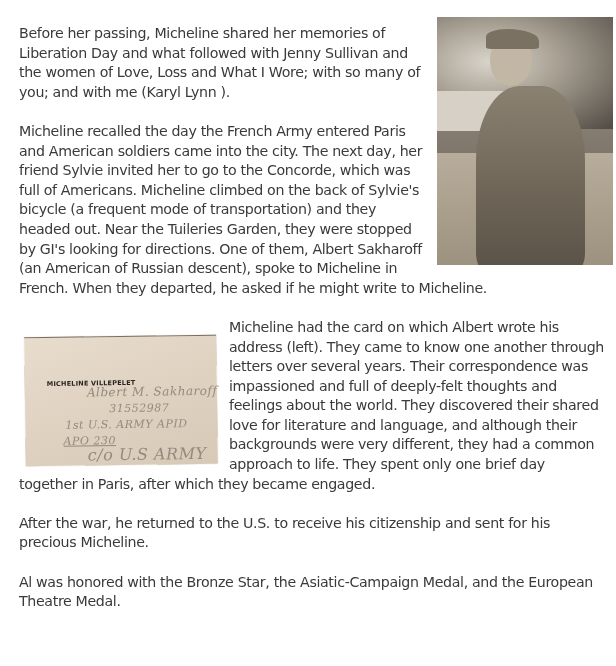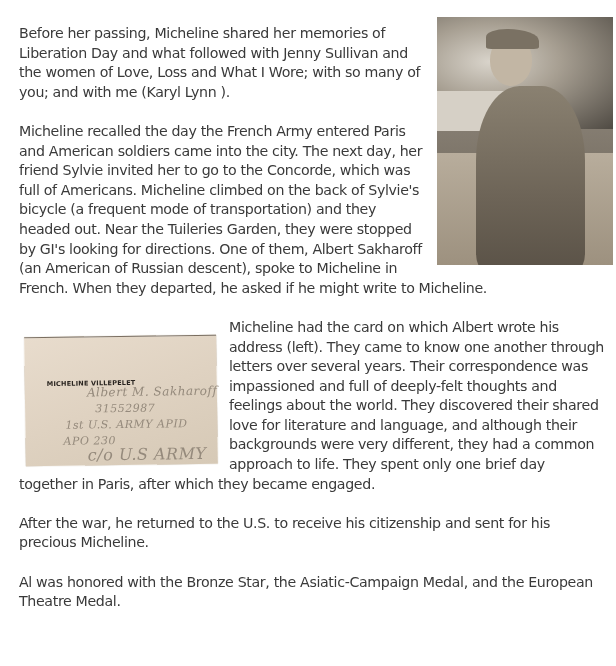--- a/index.html
+++ b/index.html
@@ -114,23 +114,23 @@
   </div>
 
   <p>Before her passing, Micheline shared her memories of Liberation Day and what followed with Jenny Sullivan and the women of Love, Loss and What I Wore; with so many of you; and with me (Karyl Lynn ).</p>
 
   <p>Micheline recalled the day the French Army entered Paris and American soldiers came into the city. The next day, her friend Sylvie invited her to go to the Concorde, which was full of Americans. Micheline climbed on the back of Sylvie's bicycle (a frequent mode of transportation) and they headed out. Near the Tuileries Garden, they were stopped by GI's looking for directions. One of them, Albert Sakharoff (an American of Russian descent), spoke to Micheline in French. When they departed, he asked if he might write to Micheline.</p>
 
   <div class="card-wrap">
     <div class="card">
       <span class="name">MICHELINE VILLEPELET</span>
       <span class="hand" style="left:62px; top:46px; font-size:12px;">Albert M. Sakharoff</span>
-      <span class="hand" style="left:70px; top:62px;">31552987</span>
+      <span class="hand" style="left:84px; top:62px;">31552987</span>
       <span class="hand" style="left:40px; top:78px;">1st U.S. ARMY APID</span>
-      <span class="hand" style="left:38px; top:94px;">APO 230</span>
+      <span class="hand" style="left:38px; top:94px;text-decoration:underline;">APO 230</span>
       <span class="hand" style="left:62px; top:108px; font-size:16px;">c/o U.S ARMY</span>
     </div>
   </div>
 
   <p>Micheline had the card on which Albert wrote his address (left). They came to know one another through letters over several years. Their correspondence was impassioned and full of deeply-felt thoughts and feelings about the world. They discovered their shared love for literature and language, and although their backgrounds were very different, they had a common approach to life. They spent only one brief day together in Paris, after which they became engaged.</p>
 
   <div class="clear"></div>
 
   <p>After the war, he returned to the U.S. to receive his citizenship and sent for his precious Micheline.</p>
 

